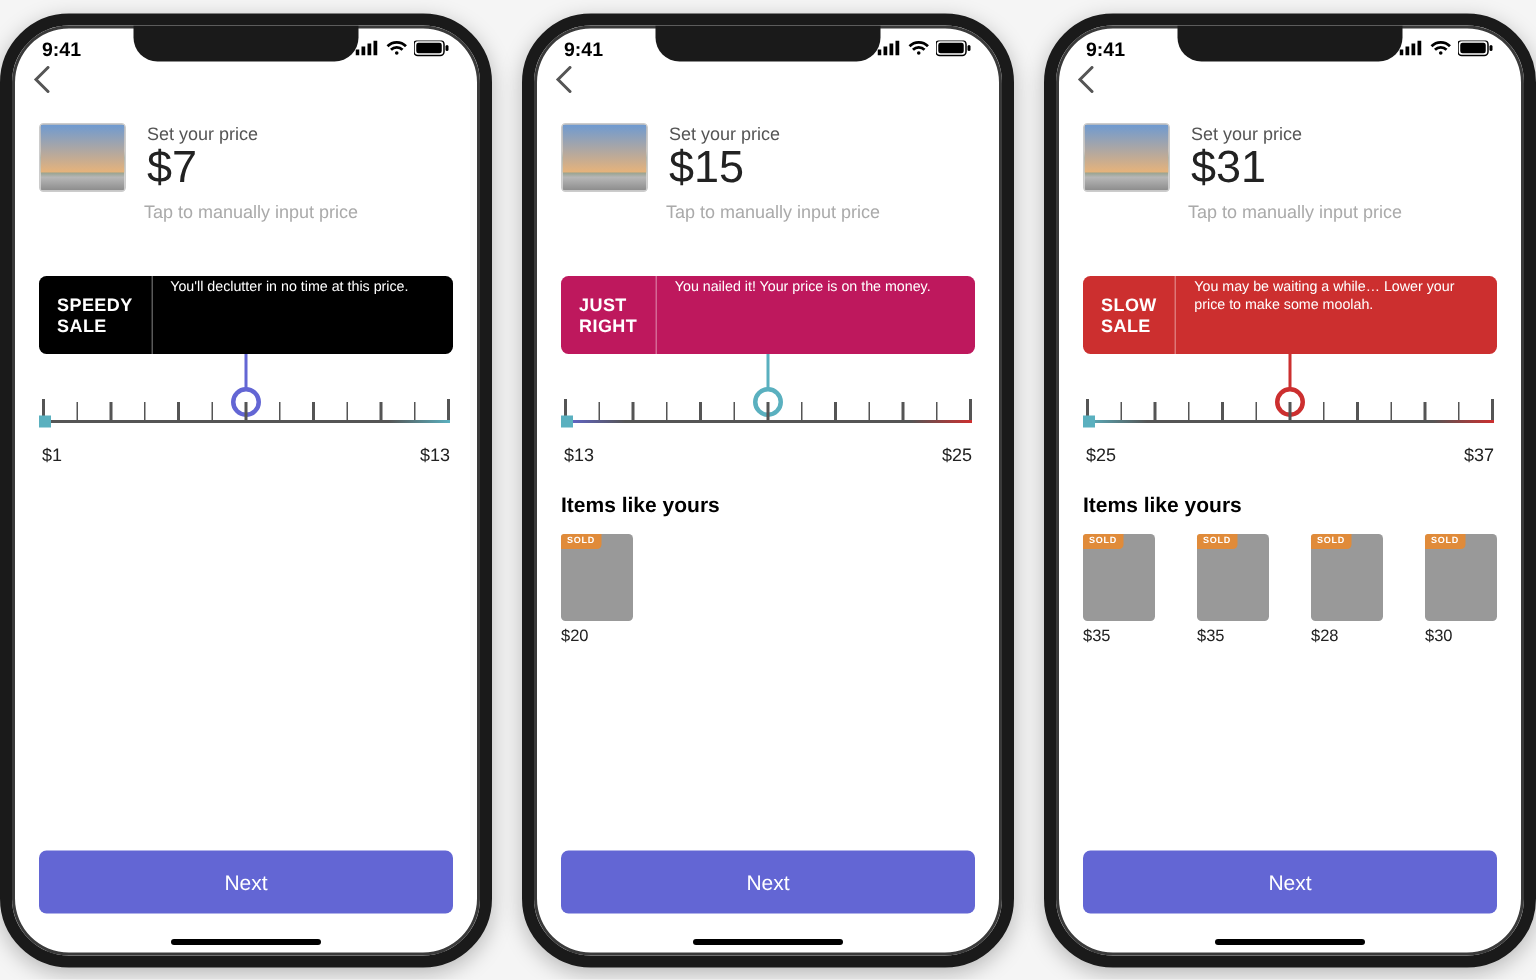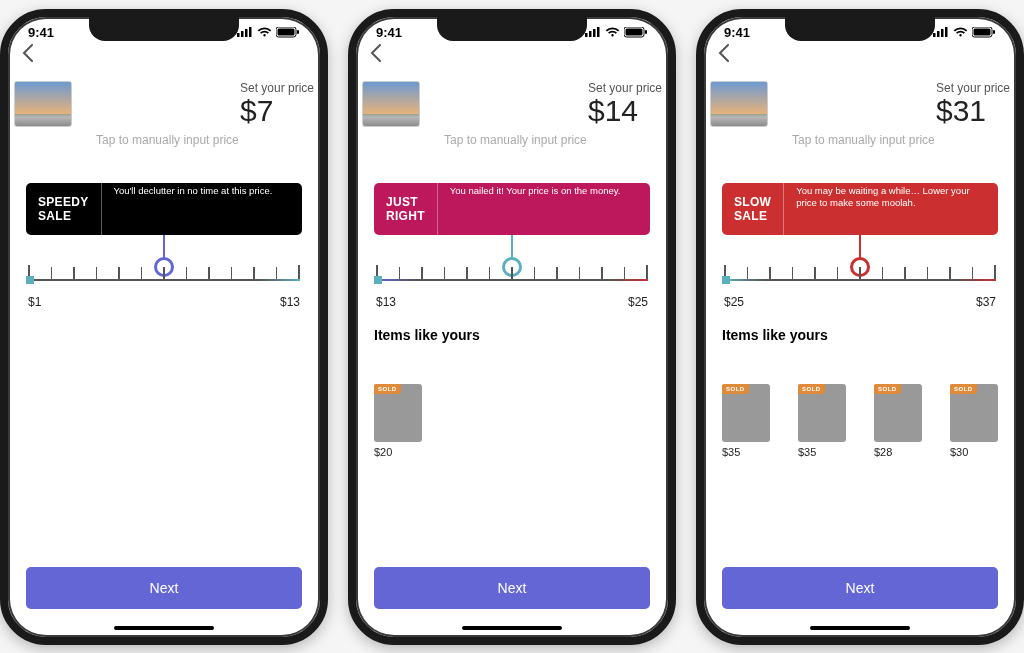--- a/index.html
+++ b/index.html
@@ -17,21 +17,21 @@
     width:100px; height:4px; background:#000; border-radius:3px; }
 
   .status { display:flex; justify-content:space-between; align-items:center;
     padding:8px 20px 0; font-size:13px; font-weight:600;gap:32px;}
   .status .right{ display:flex; gap:4px; align-items:center;}
   .sig, .wifi, .bat { display:inline-block;}
   .sig svg, .wifi svg, .bat svg{ display:block;}
 
   .back { padding:4px 14px; font-size:20px; color:#444; }
 
-  .hdr { display:flex; gap:14px; padding:10px 6px 4px;justify-content:space-between; }
+  .hdr { display:flex; gap:14px; padding:10px 18px 4px; }
   .thumb { width:56px; height:44px; border-radius:3px; overflow:hidden;
     background:linear-gradient(#8a7866 0%,#c2a98e 40%,#2d5c3e 50%,#8c9a7e 70%,#b7b7b7 80%,#8c8c8c 100%);
     border:1px solid #ccc;}
   .thumb .scr{height:32px;background:linear-gradient(#6e9ad1,#e7b37a);}
   .hdr-txt .lbl{font-size:12px;color:#555;}
   .hdr-txt .price{font-size:30px;font-weight:400;line-height:1.05;color:#222;}
   .hint{font-size:12px;color:#aaa;padding:2px 18px 0 88px;}
 
   .bubble-wrap{position:relative;margin:36px 18px 0;}
   .bubble{display:flex;border-radius:5px;color:#fff;overflow:visible;position:relative;}
@@ -55,21 +55,21 @@
   .ticks{position:absolute;left:0;right:0;top:2px;display:flex;justify-content:space-between;}
   .ticks span{width:1.5px;height:12px;background:#555;}
   .ticks span:first-child,.ticks span:last-child{height:16px;top:-2px;position:relative;}
   .axis.speedy .line{background:linear-gradient(90deg,#555 0%,#555 85%,#5ab0bf 100%);} 
   .axis.just .line{background:linear-gradient(90deg,#6366d4 0%,#555 15%,#555 85%,#cc2f2f 100%);} 
   .axis.slow .line{background:linear-gradient(90deg,#5ab0bf 0%,#555 15%,#555 85%,#cc2f2f 100%);} 
   .range{display:flex;justify-content:space-between;margin:6px 20px 0;font-size:12px;color:#222;}
 
   .section-h{font-size:14px;font-weight:600;color:#000000;margin:18px 18px 12px;}
   .items{display:flex;gap:8px;margin:0 18px;overflow:hidden;}
-  .item{flex:0 0 auto;width:68px;margin-top:29px;}
+  .item{flex:0 0 auto;width:68px;}
   .item .pic{width:48px;height:58px;border-radius:3px;position:relative;background:#999;}
   .sold{position:absolute;top:0;left:0;font-size:6px;font-weight:700;letter-spacing:.5px;color:#fff;background:#e08b3a;padding:2px 4px;border-radius:2px 0 3px 0;}
   .item .pr{font-size:11px;color:#222;margin-top:4px;}
 
   .next{position:absolute;bottom:28px;left:18px;right:18px;background:#6366d4;color:#fff;text-align:center;padding:13px 0;border-radius:5px;font-size:14px;font-weight:500;}
 
   
   .p-phone{background:linear-gradient(#cfe3d7 40%,#b39a86 40%);} 
   .p-red{background:#b33c34;}
   .p-box{background:linear-gradient(#e8e8e8 50%,#c9c9c9 50%);} 
@@ -190,21 +190,21 @@
       <svg width="12" height="18">
         <path d="M10 1L2 9l8 8" fill="none" stroke="#555" stroke-width="2" stroke-linecap="round"></path>
       </svg>
     </div>
     <div class="hdr">
       <div class="thumb">
         <div class="scr"></div>
       </div>
       <div class="hdr-txt">
         <div class="lbl">Set your price</div>
-        <div class="price">$14</div>
+        <div class="price">$15</div>
       </div>
     </div>
     <div class="hint">Tap to manually input price</div>
 
     <div class="bubble-wrap">
       <div class="bubble bg-just">
         <div class="tag">JUST
 RIGHT</div>
         <div class="msg">You nailed it! Your price is on the money.</div>
       </div>

